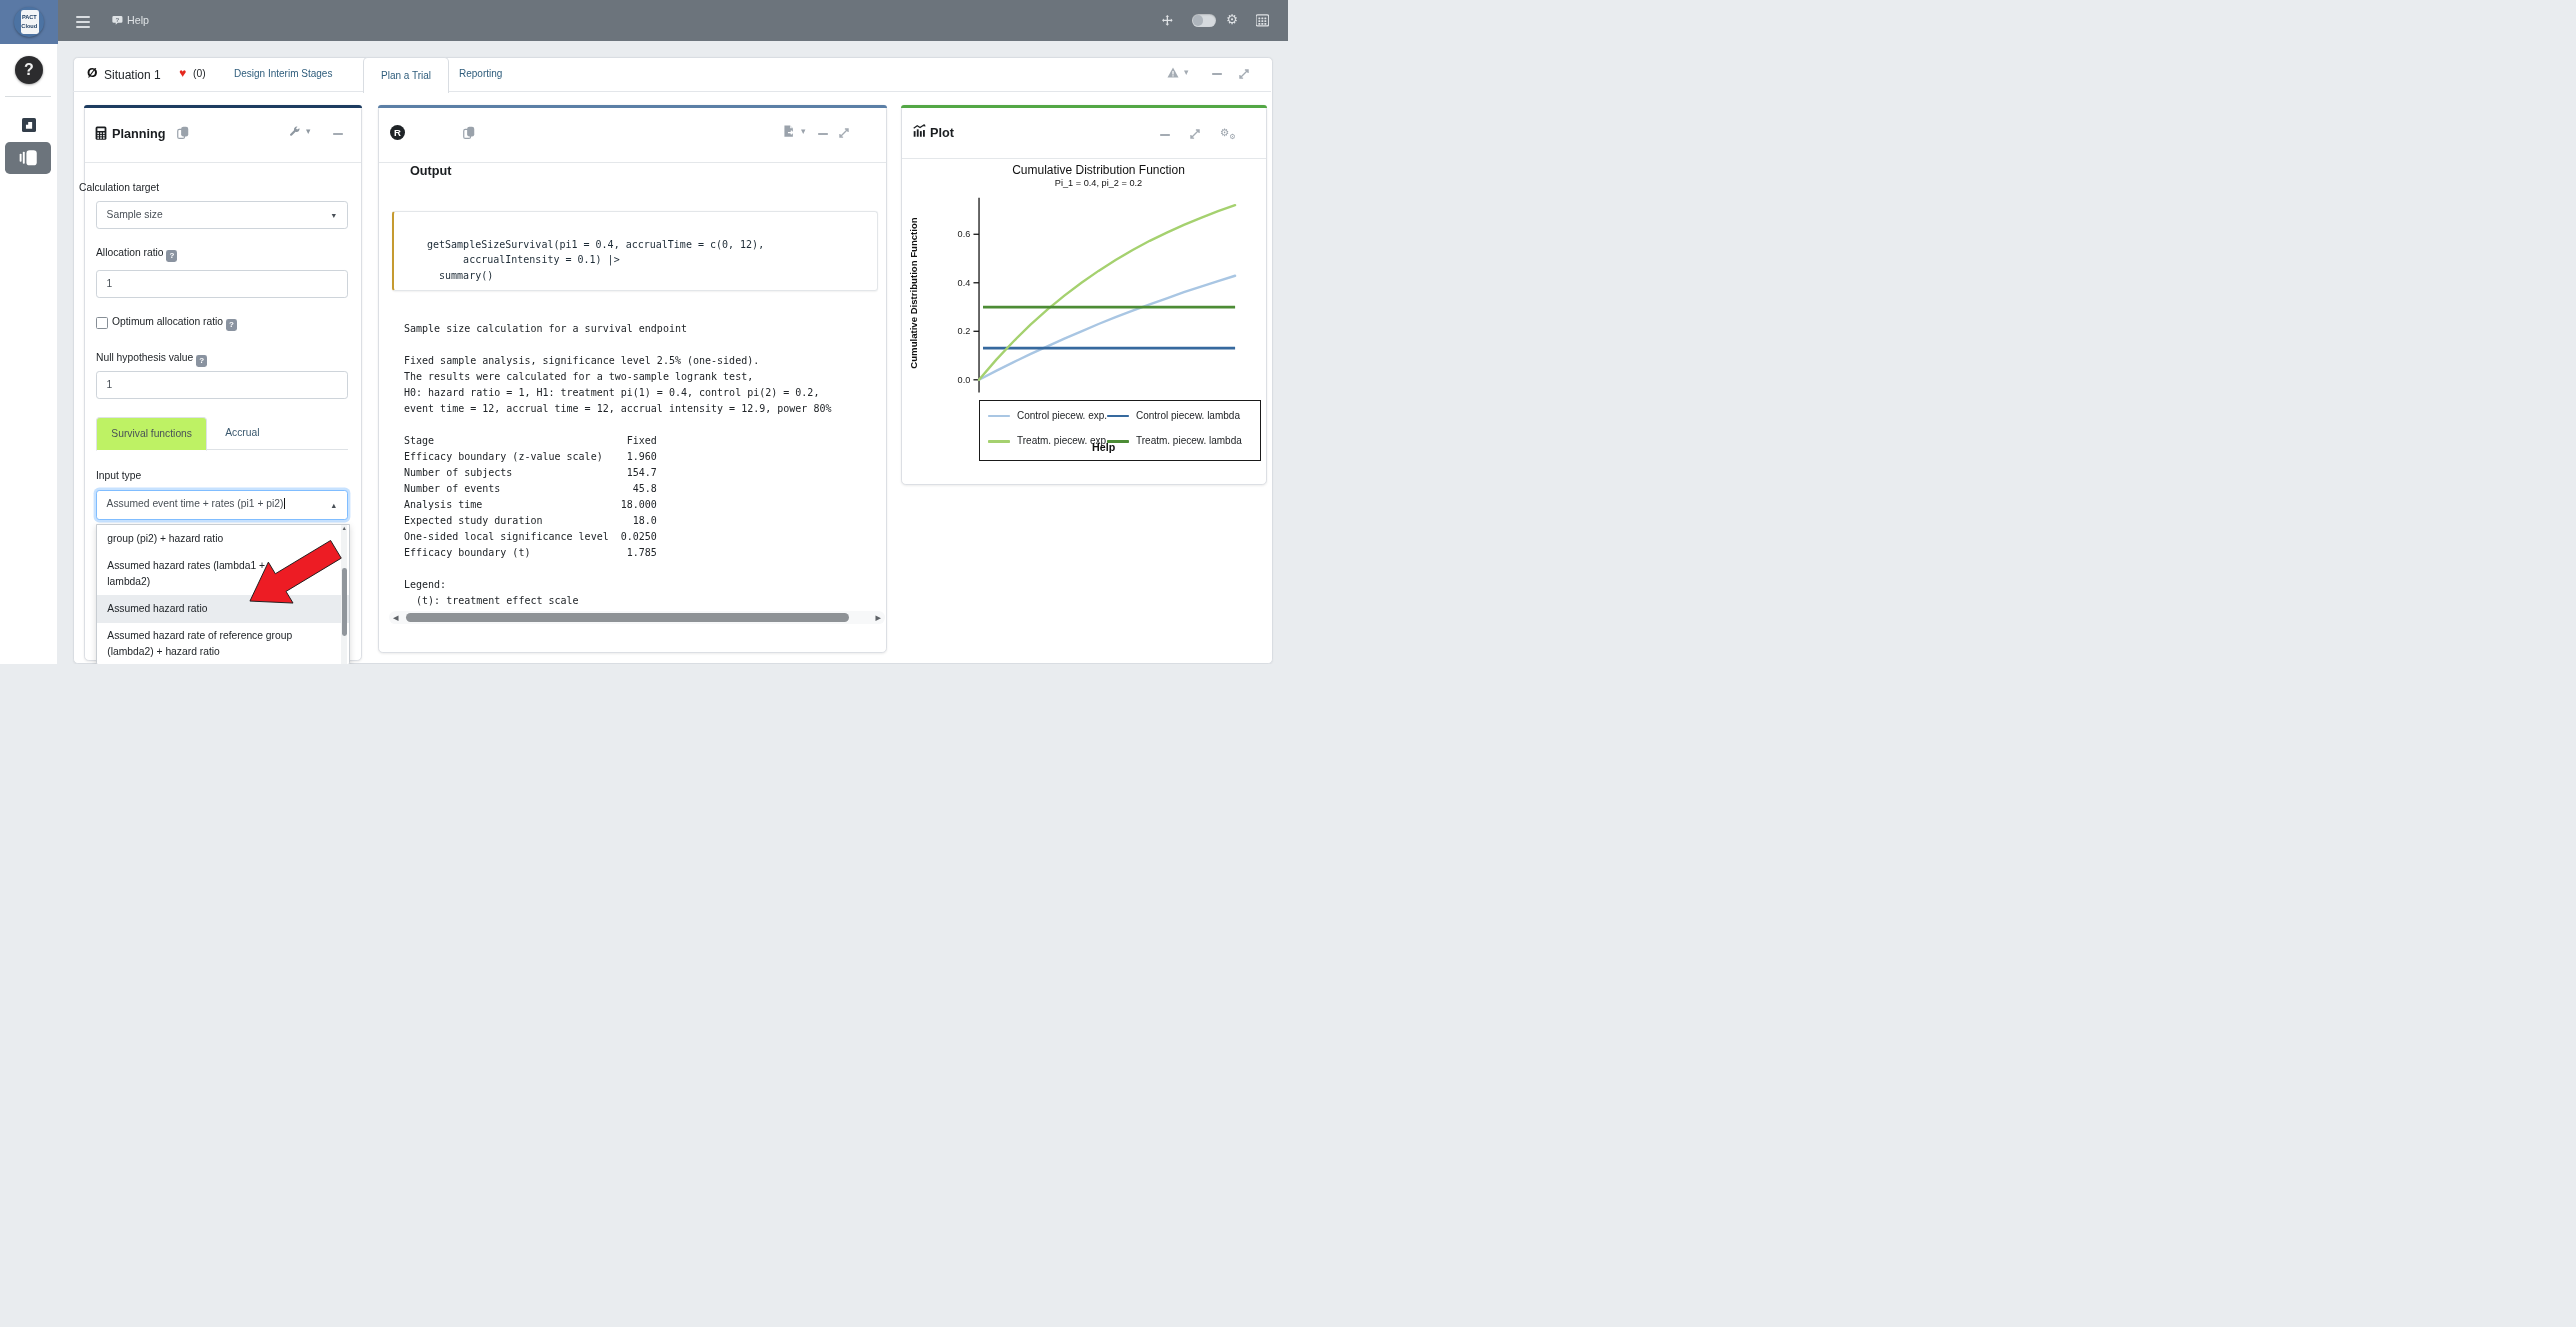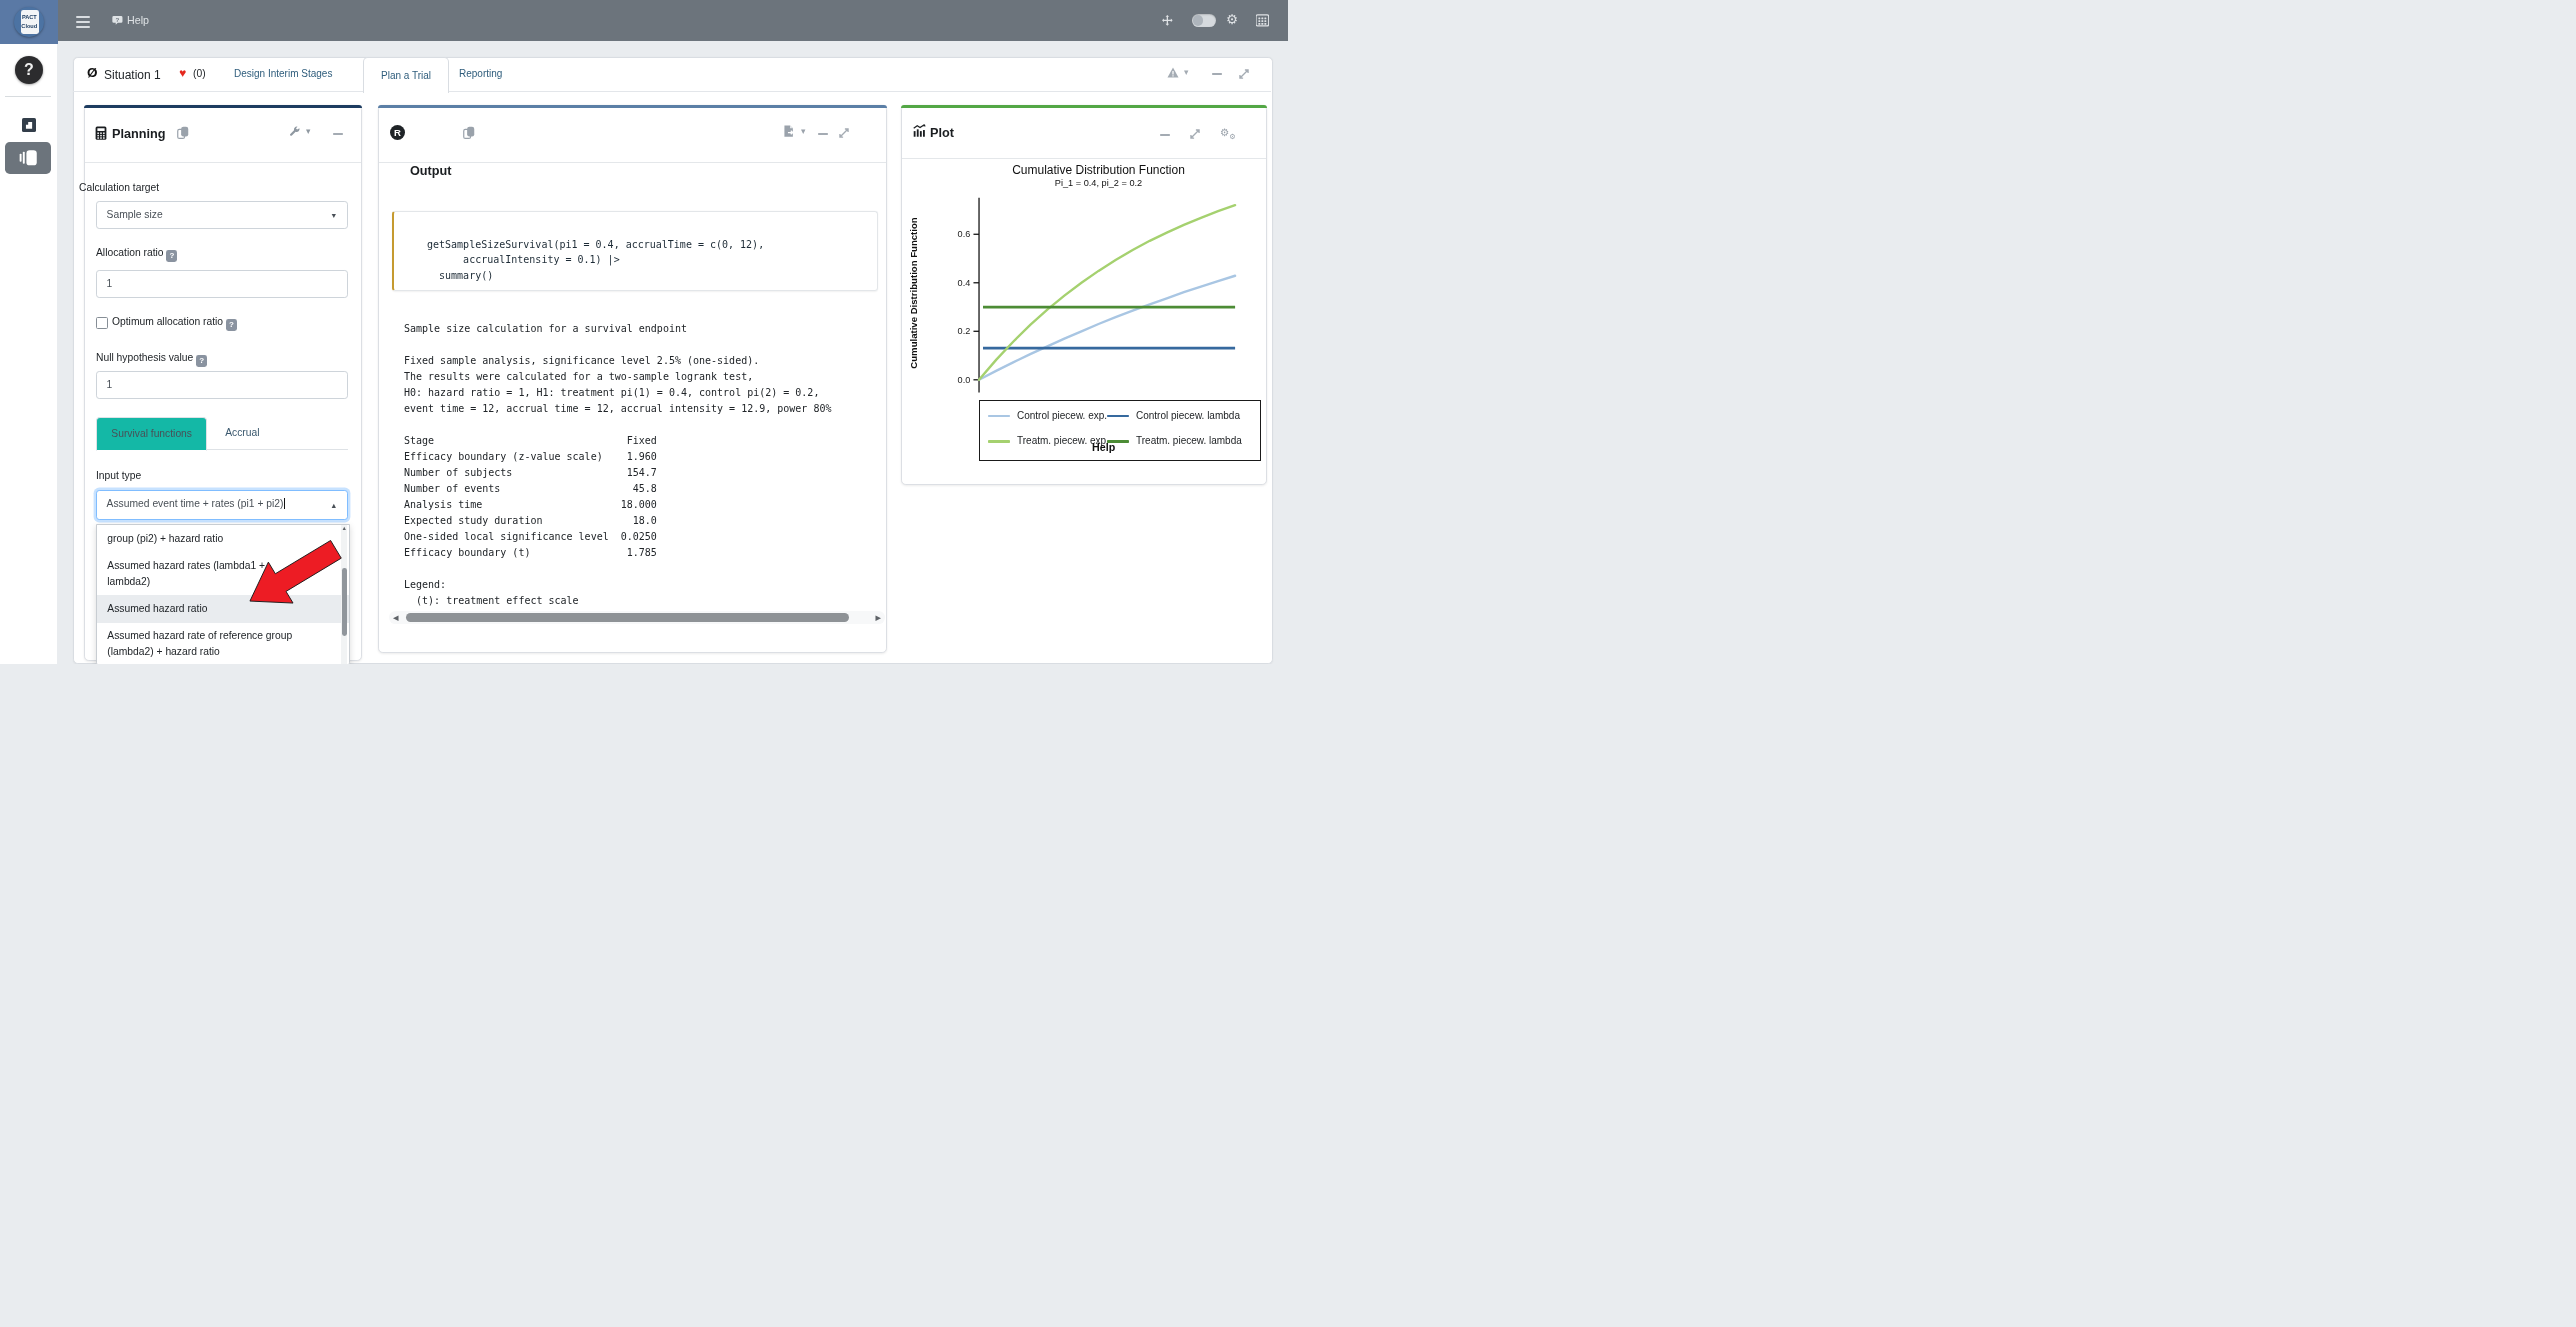--- a/index.html
+++ b/index.html
@@ -192,21 +192,21 @@
 <div class="abs lbl" style="left:96px;top:247px;"><span>Allocation ratio</span> <span class="qbadge">?</span></div>
 <div class="abs field" style="left:96px;top:270px;width:252px;height:28px;">1</div>
 
 <div class="abs cbox" style="left:96px;top:317px;"></div>
 <div class="abs lbl" style="left:112px;top:316px;"><span>Optimum allocation ratio</span> <span class="qbadge">?</span></div>
 
 <div class="abs lbl" style="left:96px;top:352px;"><span>Null hypothesis value</span> <span class="qbadge">?</span></div>
 <div class="abs field" style="left:96px;top:371px;width:252px;height:28px;">1</div>
 
 <div class="abs" style="left:96px;top:416px;width:252px;height:33px;border-bottom:0.8px solid #dee2e6;">
-  <span class="subtab" style="border:0.8px solid #dee2e6;border-bottom:0.8px solid #fff;border-radius:4px 4px 0 0;position:relative;top:0.8px;background:#14b8a6;color:#495057;">Survival functions</span>
+  <span class="subtab" style="border:0.8px solid #dee2e6;border-bottom:0.8px solid #fff;border-radius:4px 4px 0 0;position:relative;top:0.8px;background:#bef264;color:#495057;">Survival functions</span>
   <span class="subtab" style="color:#39576d;">Accrual</span>
 </div>
 
 <div class="abs lbl" style="left:96px;top:470px;">Input type</div>
 <div class="abs field" style="left:96px;top:490px;width:252px;height:29.5px;border:1.6px solid var(--focus_border);box-shadow:0 0 0 2.4px rgba(0,123,255,.22);line-height:26px;">
   <span>Assumed event time + rates (pi1 + pi2)</span><span style="border-left:1.2px solid #111;margin-left:0.8px;"></span>
   <span class="abs caret" style="right:9.6px;top:1.6px;">▲</span>
 </div>
 
 <div class="abs ddown" style="left:96px;top:524px;width:252px;height:140px;">

